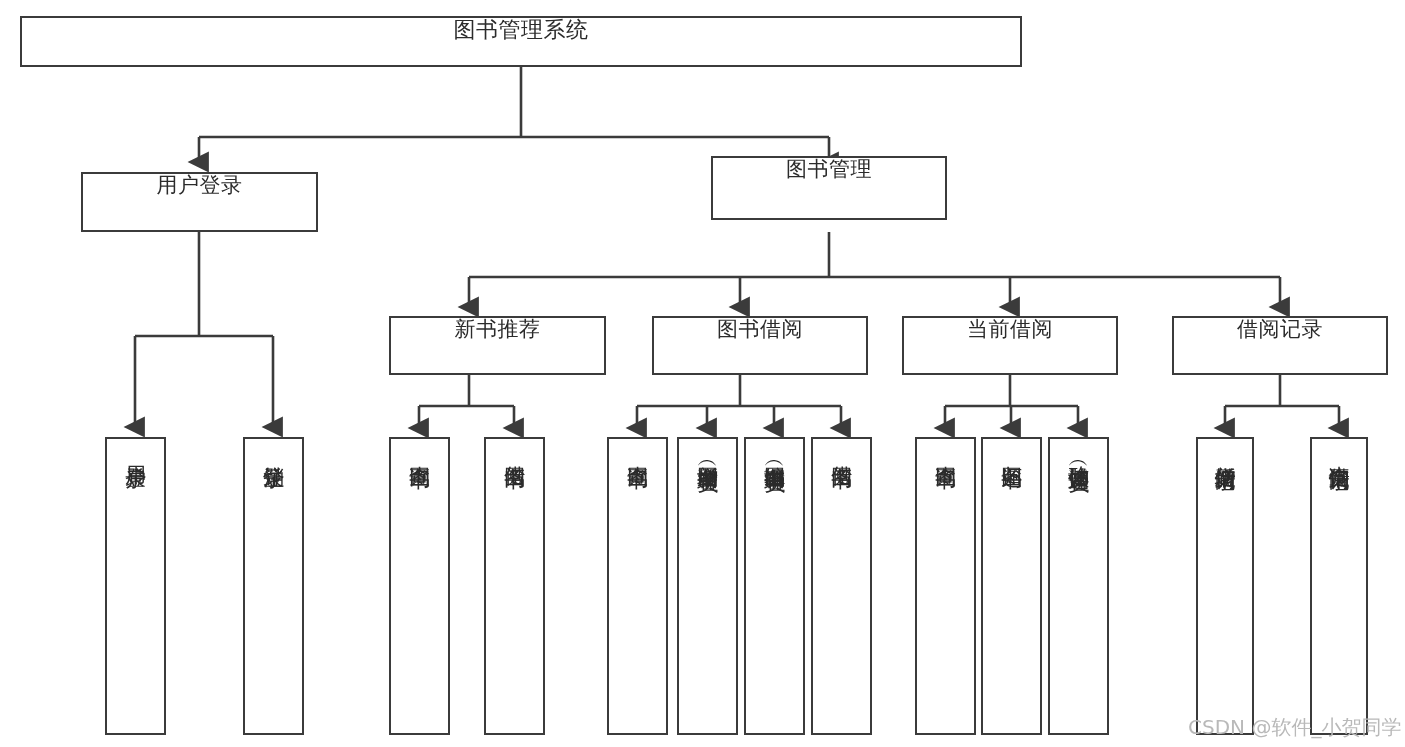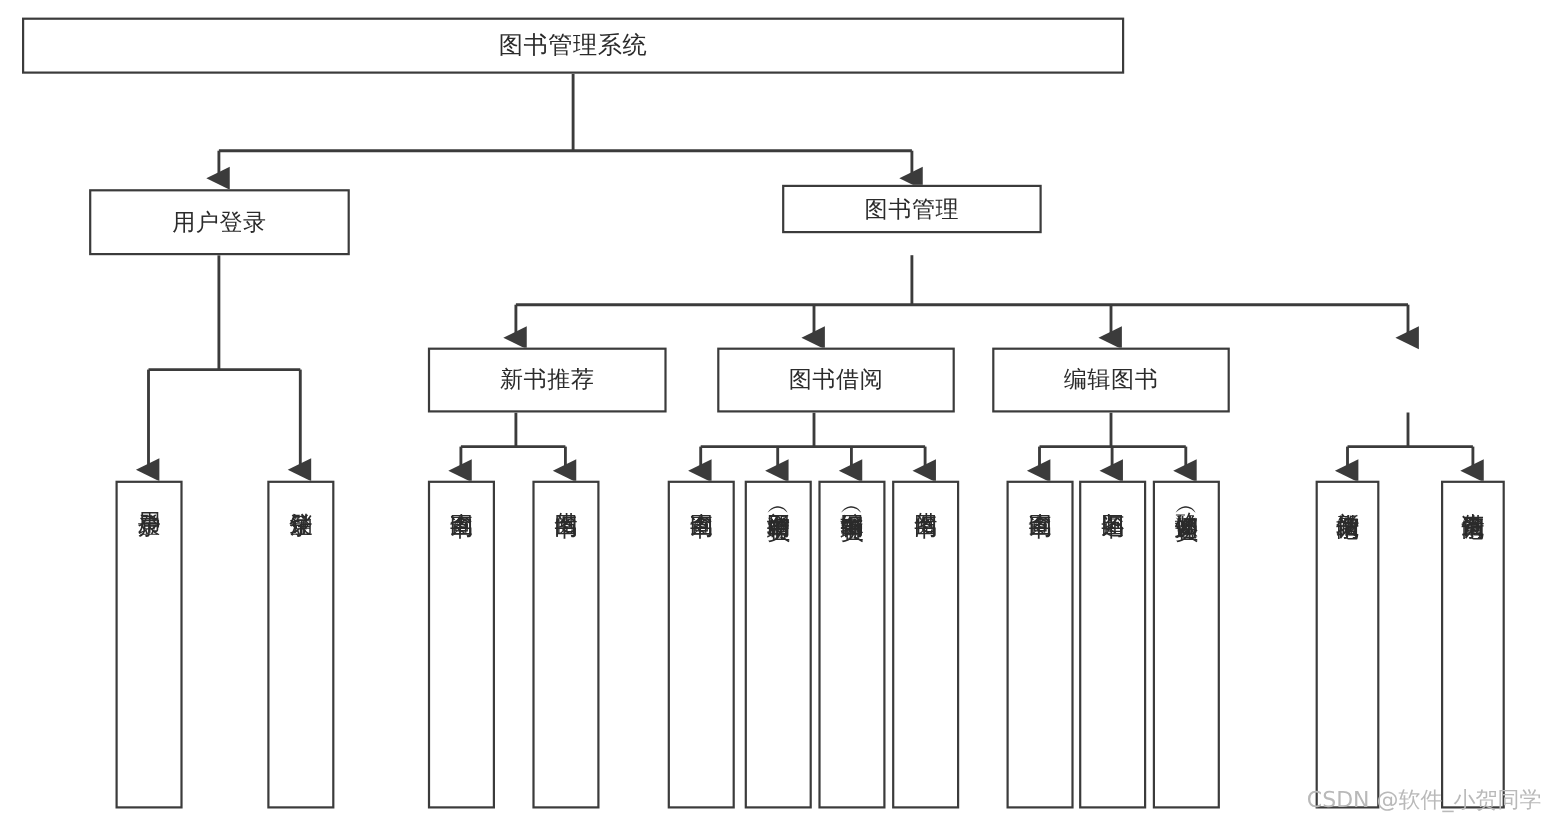--- a/index.html
+++ b/index.html
@@ -25,21 +25,20 @@
     width: 1405px;
     height: 747px;
     pointer-events: none;
   }
   .node {
     position: absolute;
     box-sizing: border-box;
     background: #ffffff;
     border: 2px solid #3b3b3b;
     display: flex;
-    align-items: center;
     justify-content: center;
     color: #2b2b2b;
     z-index: 2;
   }
   .node .label {
     display: block;
     text-align: center;
     line-height: 1.06;
     letter-spacing: 0.5px;
   }
@@ -129,32 +128,35 @@
     </g>
   </svg>
 
   <div class="node horiz" id="root-node" style="left:20px; top:16px; width:1002px; height:51px;">
     <span class="label">图书管理系统</span>
   </div>
 
   <div class="node horiz" style="left:81px; top:172px; width:237px; height:60px;">
     <span class="label">用户登录</span>
   </div>
-  <div class="node horiz" style="left:711px; top:168px; width:236px; height:44px;">
+  <div class="node horiz" style="left:711px; top:156px; width:236px; height:64px;">
     <span class="label">图书管理</span>
   </div>
 
   <div class="node horiz" style="left:361px; top:316px; width:217px; height:59px;margin-left:28px;">
     <span class="label">新书推荐</span>
   </div>
   <div class="node horiz" style="left:652px; top:316px; width:216px; height:59px;">
     <span class="label">图书借阅</span>
   </div>
   <div class="node horiz" style="left:902px; top:316px; width:216px; height:59px;">
-    <span class="label">编辑图书</span>
+    <span class="label">当前借阅</span>
+  </div>
+  <div class="node horiz" style="left:1172px; top:316px; width:216px; height:59px;">
+    <span class="label">借阅记录</span>
   </div>
 
   <div class="node vert" style="left:105px; top:437px; width:61px; height:298px;">
     <span class="label">用户登录</span>
   </div>
   <div class="node vert" style="left:243px; top:437px; width:61px; height:298px;">
     <span class="label">注销登录</span>
   </div>
   <div class="node vert" style="left:389px; top:437px; width:61px; height:298px;">
     <span class="label">查询图书</span>

